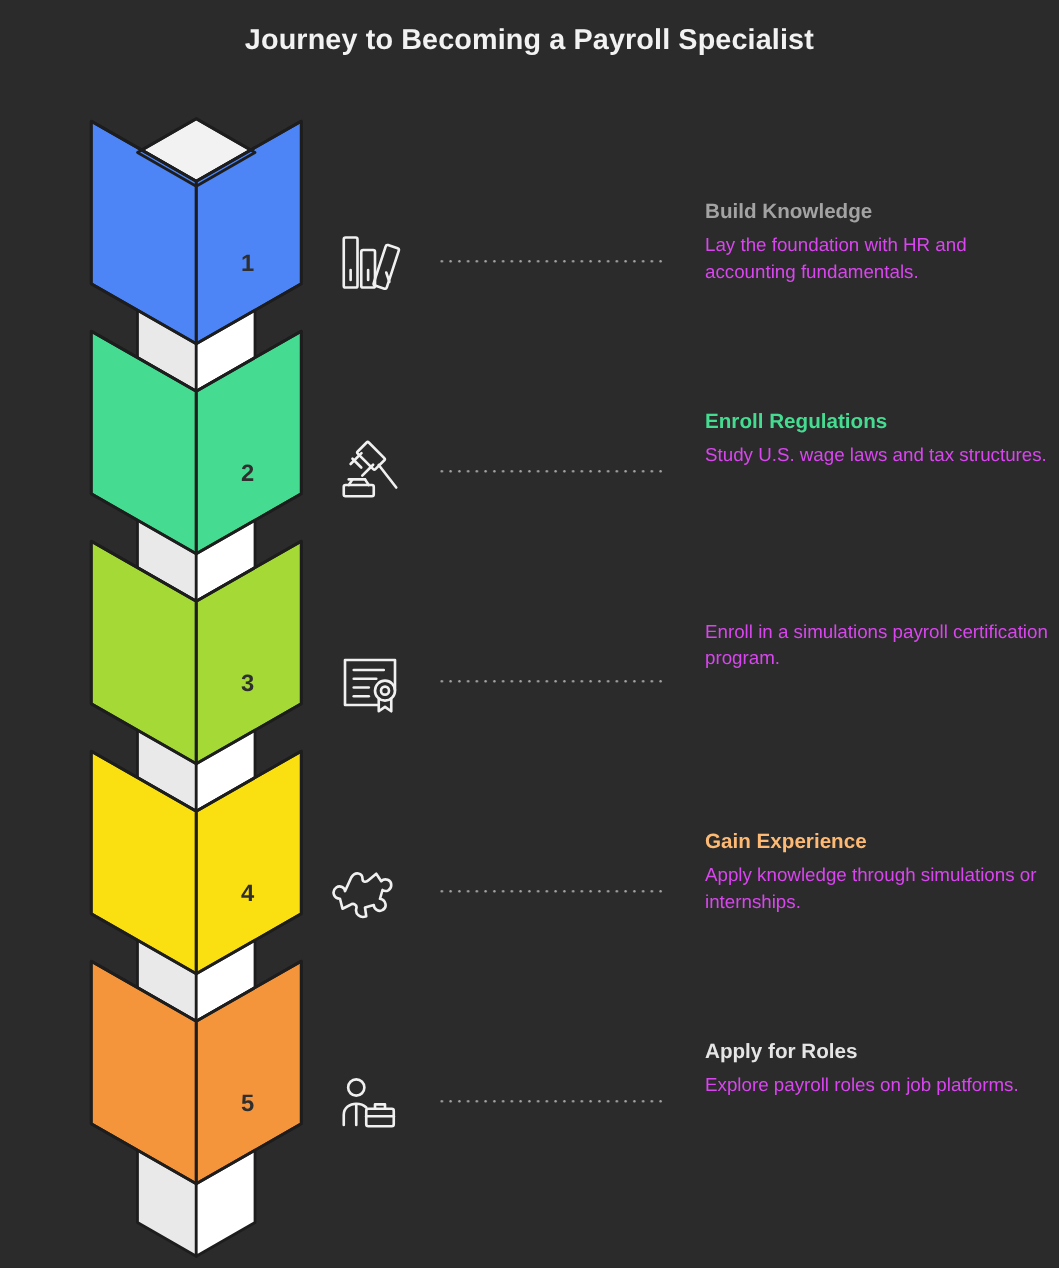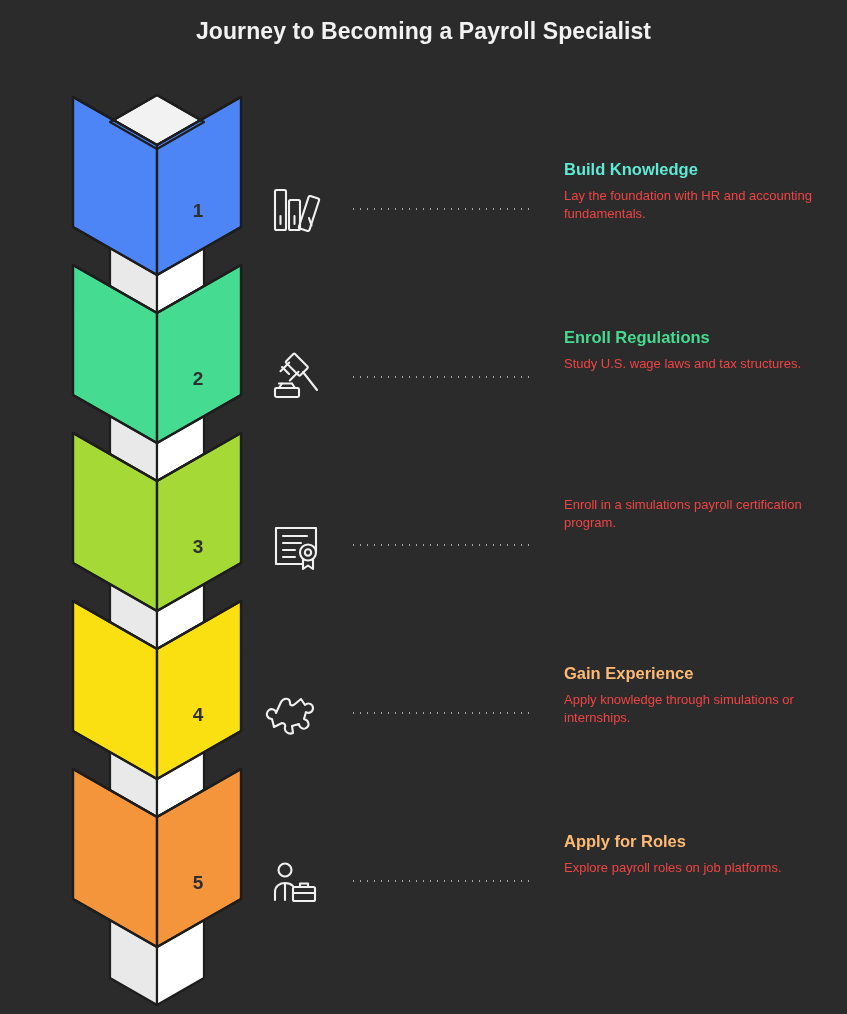--- a/index.html
+++ b/index.html
@@ -66,22 +66,22 @@
     top:0;
     width:283px;
   }
   .step-head {
     font-size:16.5px;
     font-weight:bold;
     line-height:1.1;
     margin-bottom:9px;
   }
   .step-desc {
-    font-size:13px;
-    color:#ef4444;
+    font-size:15px;
+    color:#d946ef;
     line-height:1.38;
   }
 </style>
 </head>
 <body>
 
 <div id="page">
 
   <div class="title" style="color: rgb(242, 242, 242);">Journey to Becoming a Payroll Specialist</div>
 
@@ -144,21 +144,21 @@
         <rect x="10" y="8" width="11" height="40" rx="1.5"></rect>
         <line x1="15.5" y1="34" x2="15.5" y2="42"></line>
         <rect x="24" y="18" width="11" height="30" rx="1.5"></rect>
         <line x1="29.5" y1="34" x2="29.5" y2="42"></line>
         <rect x="38.5" y="14.5" width="11" height="34" rx="1.5" transform="rotate(18 44 31.5)"></rect>
         <line x1="44" y1="36" x2="46.5" y2="43.5"></line>
       </svg>
     </div>
     <div class="dots"></div>
     <div class="step-text">
-      <div class="step-head" style="color: #5eead4;">Build Knowledge</div>
+      <div class="step-head" style="color: #a3a3a3;">Build Knowledge</div>
       <div class="step-desc">Lay the foundation with HR and accounting fundamentals.</div>
     </div>
   </div>
 
   <div class="step-row" style="top:328px">
     <div class="step-icon">
       <svg viewBox="0 0 62 56" width="62" height="56" fill="none" stroke="#f0f0f0" stroke-width="2.1" stroke-linejoin="round" stroke-linecap="round">
         <rect x="22" y="8.5" width="20" height="12.5" rx="1.2" transform="rotate(45 32 14.5)"></rect>
         <line x1="24.2" y1="12.5" x2="15.5" y2="21.2"></line>
         <line x1="33.5" y1="21.8" x2="24.8" y2="30.5"></line>
@@ -215,18 +215,18 @@
         <circle cx="20" cy="16" r="6.5"></circle>
         <path d="M10 46 v-8 c0 -6 5 -9 10 -9 c3 0 6 1 8 3"></path>
         <line x1="20" y1="30" x2="20" y2="46"></line>
         <rect x="28" y="33" width="22" height="14" rx="1.6"></rect>
         <path d="M35 33 v-3.5 h8 v3.5"></path>
         <line x1="28" y1="39" x2="50" y2="39"></line>
       </svg>
     </div>
     <div class="dots"></div>
     <div class="step-text">
-      <div class="step-head" style="color: #fdba74;">Apply for Roles</div>
+      <div class="step-head" style="color: #e5e5e5;">Apply for Roles</div>
       <div class="step-desc">Explore payroll roles on job platforms.</div>
     </div>
   </div>
 
 </div>
 
 </body></html>

